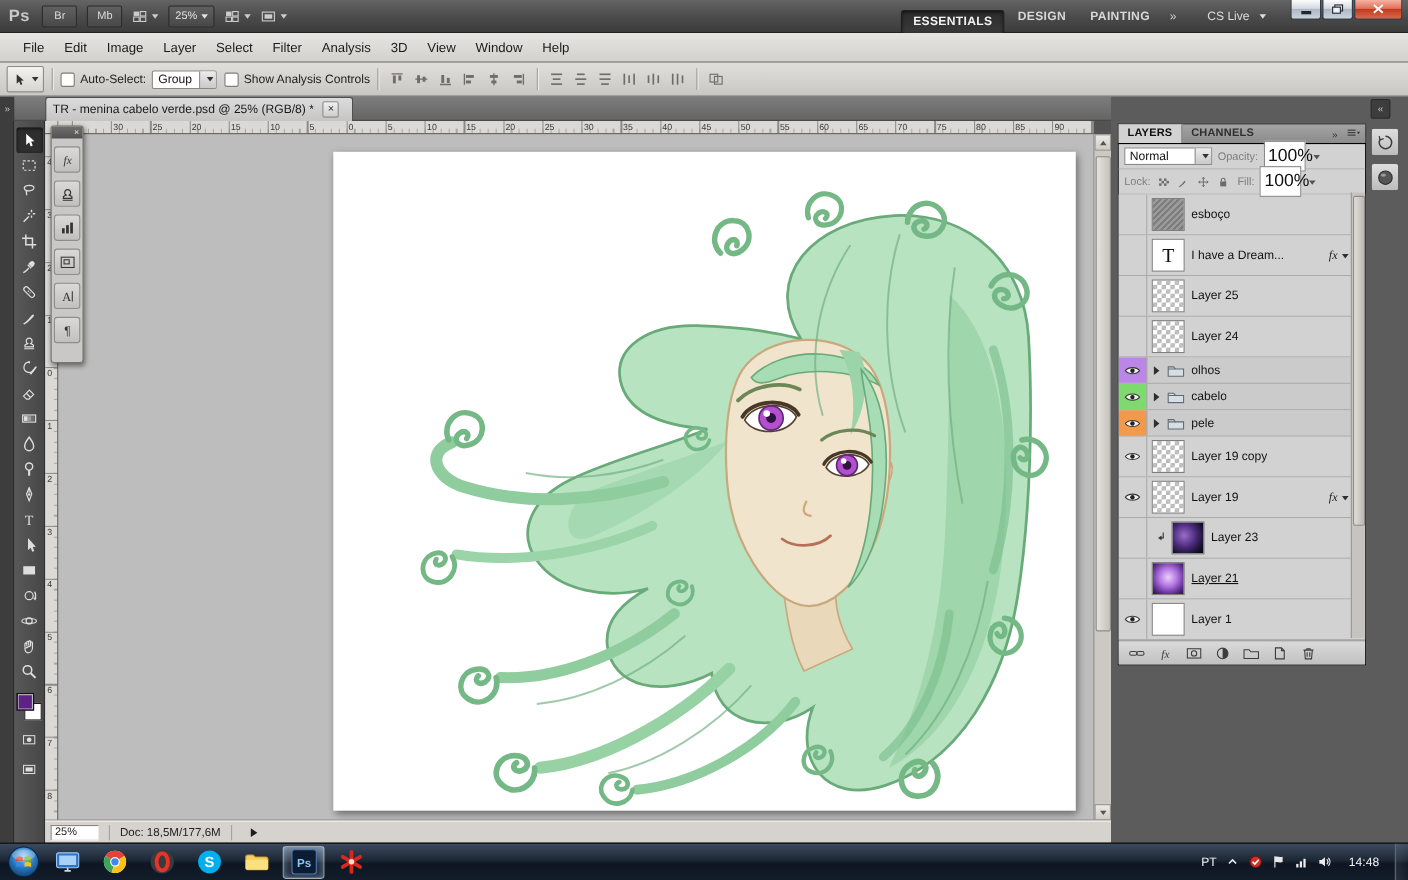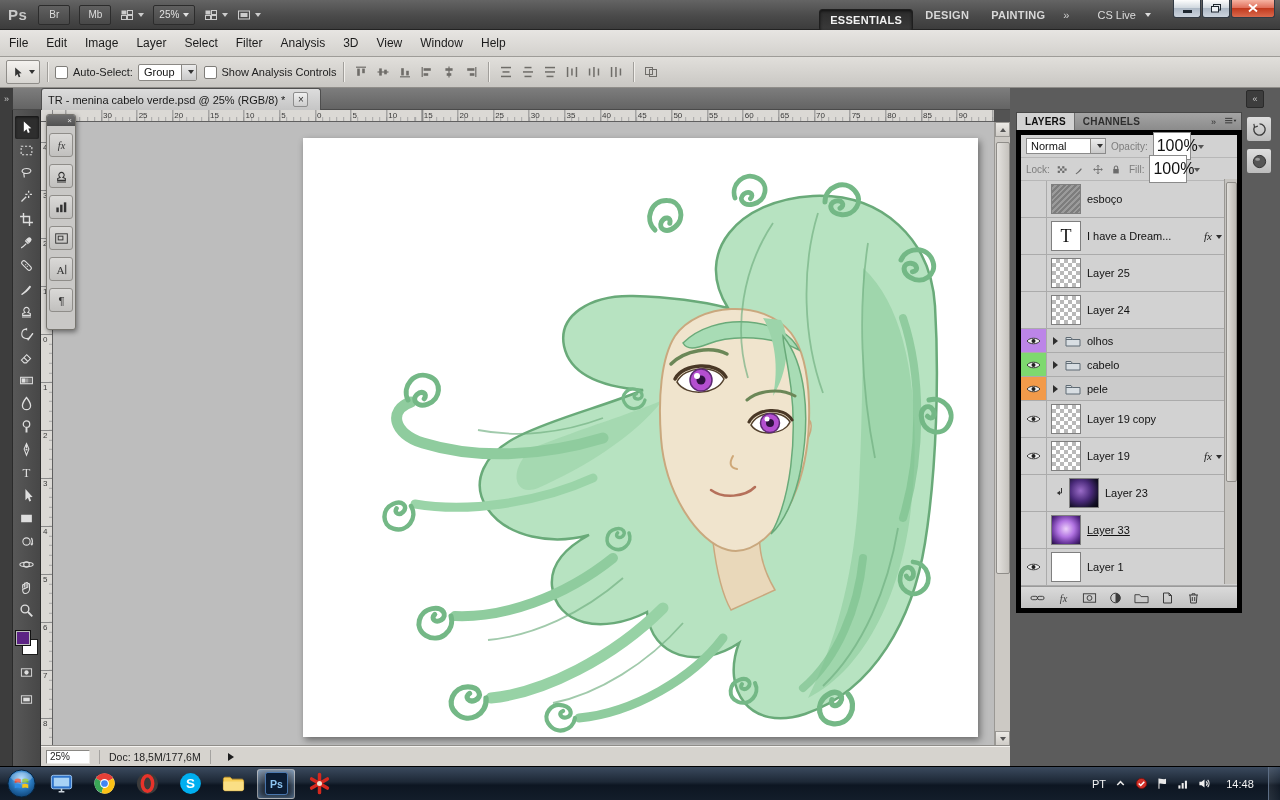--- a/index.html
+++ b/index.html
@@ -29,21 +29,21 @@
   #winbtns{display:flex;align-items:flex-start;height:30px;margin-left:4px;margin-right:5px;}
   .wbtn{width:28px;height:18px;border:1px solid #323a44;border-top:none;box-sizing:border-box;
     background:linear-gradient(#fdfdfd,#d2d9e0 45%,#aeb9c6 50%,#ccd4dd);border-radius:0 0 3px 3px;
     display:flex;align-items:center;justify-content:center;margin-left:1px;}
   .wbtn-close{width:44px;background:linear-gradient(#f6b3a2,#e0705b 45%,#c23a1e 50%,#d96a4e);}
   .minbar{width:9px;height:3px;background:#1e2730;margin-top:7px;}
 
   
   #menubar{position:absolute;left:0;top:30px;width:1280px;height:27px;box-sizing:border-box;
     background:linear-gradient(#e7e5e2,#d3d1cd);border-bottom:1px solid #9e9c98;
-    display:flex;align-items:center;padding-left:0;}
+    display:flex;align-items:center;padding-left:12px;}
   .menu-item{font-size:12px;color:#1b1b1b;padding:5px 9px;}
 
   
   #optionsbar{position:absolute;left:0;top:57px;width:1280px;height:31px;box-sizing:border-box;
     background:linear-gradient(#e1dfdb,#c9c7c3);border-bottom:1px solid #8f8d89;
     display:flex;align-items:center;padding-left:6px;gap:7px;}
   .vsep{width:1px;height:20px;background:#a19f9b;box-shadow:1px 0 0 #f1efeb;flex:none;}
   #preset-well{width:32px;height:22px;background:linear-gradient(#f4f2ef,#d7d5d1);border:1px solid #8f8d89;
     border-radius:2px;display:flex;align-items:center;justify-content:center;color:#333;gap:1px;}
   #preset-well svg{width:13px;height:13px;}
@@ -137,21 +137,21 @@
   #rightdockbtn{position:absolute;left:236px;top:2px;width:18px;height:18px;background:#3d3d3d;border:1px solid #2a2a2a;
     border-radius:2px;color:#c8c8c8;font-size:9px;display:flex;align-items:center;justify-content:center;box-sizing:border-box;}
   #layerspanel{position:absolute;left:6px;top:24px;width:226px;}
   #panel-tabs{height:18px;display:flex;background:linear-gradient(#a4a4a4,#8b8b8b);
     border:1px solid #474747;border-bottom:none;box-sizing:border-box;align-items:stretch;}
   .ptab{font-size:10px;font-weight:bold;color:#2e2e2e;padding:3px 8px 0;letter-spacing:.2px;}
   .ptab-active{background:#d2d2d2;color:#0e0e0e;border-right:1px solid #6f6f6f;}
   #ptab-spacer{flex:1;}
   .ptab-ctl{display:flex;align-items:center;color:#2e2e2e;font-size:9px;padding:0 4px;}
   .ptab-ctl svg{width:13px;height:9px;}
-  #panelbody{background:#d2d2d2;border:5px solid #000000;box-sizing:border-box;position:relative;}
+  #panelbody{background:#d2d2d2;border:1px solid #000000;box-sizing:border-box;position:relative;}
   #blendrow,#lockrow{height:22px;display:flex;align-items:center;padding:0 5px;gap:5px;border-bottom:1px solid #b7b7b7;}
   .dd{height:16px;background:#fff;border:1px solid #8a8a8a;display:flex;align-items:center;
     font-size:11px;color:#111;padding-left:4px;box-sizing:border-box;}
   #blendsel{width:80px;justify-content:space-between;}
   .dd .ddbtn{height:14px;}
   .small-label{font-size:10px;color:#7d7d7d;white-space:nowrap;}
   .valbox{width:38px;height:28px;background:#fff;border:1px solid #8a8a8a;font-size:16px;color:#111;
     display:flex;align-items:center;justify-content:space-between;padding-left:3px;box-sizing:border-box;}
   .valarrow{width:0;height:0;border:3px solid transparent;border-top:4px solid #555;margin:4px 3px 0 0;}
   #lock-icons{display:flex;gap:3px;color:#6b6b6b;}
@@ -968,21 +968,21 @@
                   </svg>
                 </div>
                 <div class="lthumb th-galaxy-dark"></div>
                 <div class="lname">Layer 23</div>
               </div>
             </div>
             <div class="lrow">
               <div class="eyecell"></div>
               <div class="lbody">
                 <div class="lthumb th-galaxy-purple"></div>
-                <div class="lname uline">Layer 33</div>
+                <div class="lname uline">Layer 21</div>
               </div>
             </div>
             <div class="lrow">
               <div class="eyecell">
                 <div>
                   <svg viewBox="0 0 15 10" width="15" height="10">
                     <path d="M1 5 C4 1.3 11 1.3 14 5 C11 8.7 4 8.7 1 5 Z" fill="#f2f2f2" stroke="#3a3a3a"></path>
                     <circle cx="7.5" cy="5" r="2" fill="#222"></circle>
                   </svg>
                 </div>

